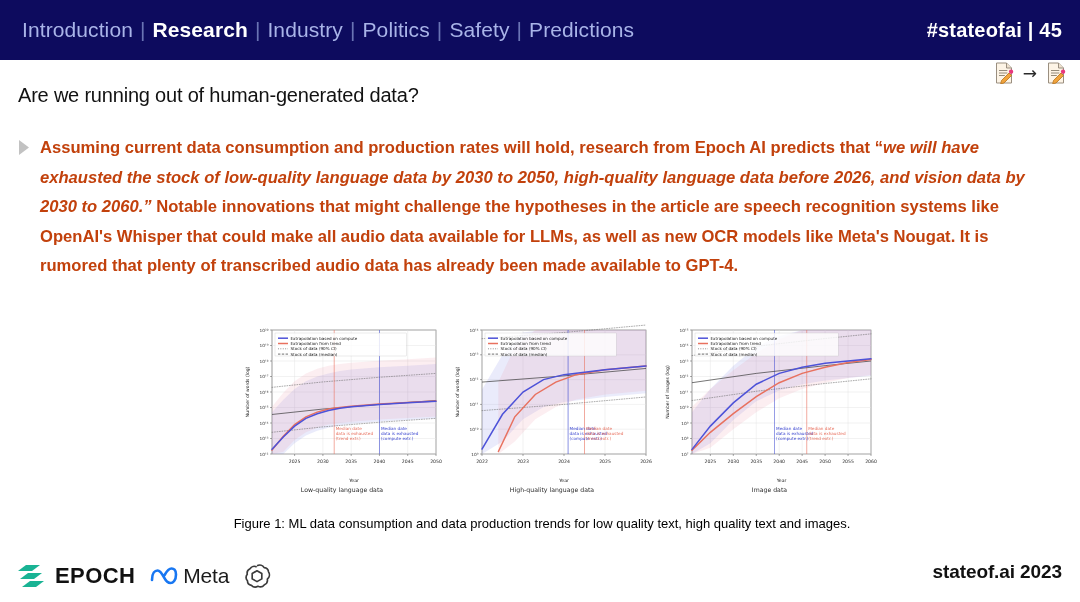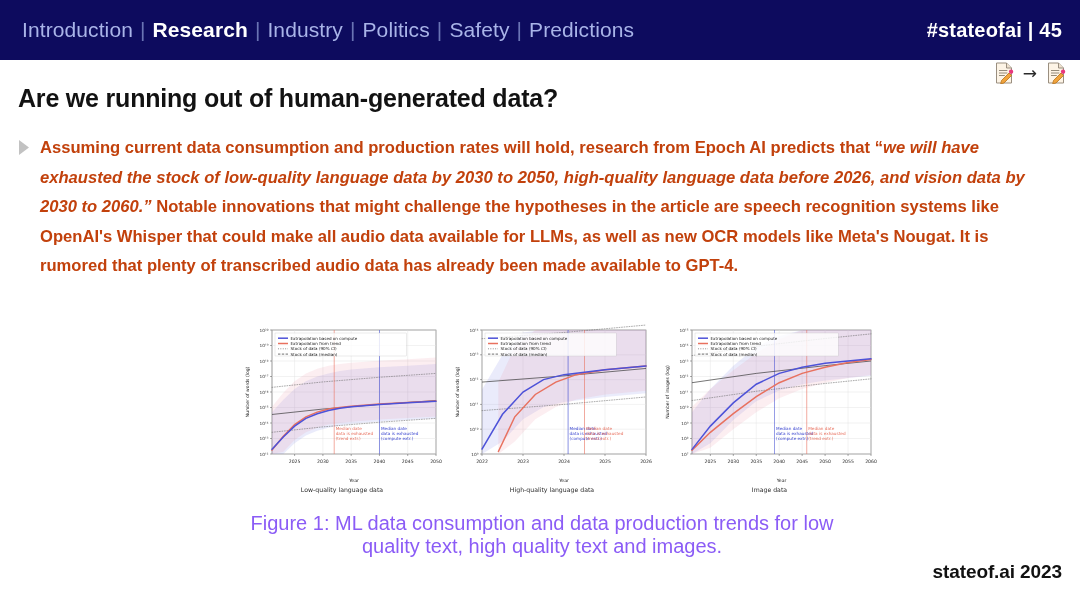--- a/index.html
+++ b/index.html
@@ -28,21 +28,21 @@
   .navicons {
     position:absolute; right:14px; top:62px;
     display:flex; align-items:center; gap:9px;
   }
   .doc-pencil { width:20px; height:22px; display:block; }
   .arrow-ic { font-size:17px; color:#2a2a2a; line-height:1; font-family:"DejaVu Sans", sans-serif;}
 
   
   .title {
     position:absolute; left:18px; top:84px;
-    font-size:25px; font-weight:700; color:#121212;
+    font-size:20px; font-weight:400; color:#121212;
     letter-spacing:-.2px;
   }
 
   
   .bodywrap { position:absolute; left:18px; top:133px; width:1045px; display:flex; }
   .tri {
     width:12px; height:17px; flex:0 0 12px; margin-top:6px; margin-right:10px;
   }
   .para {
     font-size:16.6px; line-height:29.6px; color:#c2410c; font-weight:700;
@@ -56,21 +56,21 @@
   .chart-block { width:200px; }
   .chart-block.wide { width:215px; }
   .chart-cap {
     text-align:center; font-size:6.2px; color:#2b2b2b; margin-top:2px;
     font-family:"DejaVu Sans", sans-serif;
   }
   svg.plot { display:block; }
 
   .caption {
     position:absolute; left:222px; top:512px; width:640px;
-    text-align:center; font-size:20px; line-height:23px; color:#8b5cf6;
+    text-align:center; font-size:13px; line-height:23px; color:#000000;
   }
 
   
   .footer-left { position:absolute; left:18px; top:562px; display:flex; align-items:center; gap:14px; }
   .epoch-logo { display:flex; align-items:center; gap:7px; }
   .epoch-word { font-size:22px; font-weight:700; color:#111; letter-spacing:.4px; }
   .meta-logo { display:flex; align-items:center; gap:4px; }
   .meta-word { font-size:21px; color:#1b1b1b; letter-spacing:-.2px; }
   .oai { display:block; }
   .footer-right {
@@ -364,16 +364,43 @@
             <text x="119.5" y="157.5" text-anchor="middle" font-size="4.6" fill="#222" font-family="DejaVu Sans, sans-serif">Year</text>
             <text x="7" y="68" text-anchor="middle" font-size="4.5" fill="#222" transform="rotate(-90 7 68)" font-family="DejaVu Sans, sans-serif">Number of images (log)</text>
           </svg>
           <div class="chart-cap">Image data</div>
         </div>
       </div>
   </div>
 
   <div class="caption">Figure 1: ML data consumption and data production trends for low quality text, high quality text and images.</div>
 
+  <div class="footer-left">
+    <div class="epoch-logo">
+      <svg width="30" height="26" viewBox="0 0 30 26">
+        <g fill="#19b394">
+          <path d="M8 2 L22 2 L14 8 L0 8 Z"></path>
+          <path d="M10 10 L24 10 L16 16 L2 16 Z"></path>
+          <path d="M12 18 L26 18 L18 24 L4 24 Z"></path>
+        </g>
+      </svg>
+      <span class="epoch-word">EPOCH</span>
+    </div>
+    <div class="meta-logo">
+      <svg width="30" height="20" viewBox="0 0 30 20">
+        <path d="M3 14 C3 7 6 4.5 8.6 4.5 C11.4 4.5 13.2 8 15 11.4 C16.8 14.8 18.6 17 21.4 17 C24 17 27 14.5 27 8.5 C27 3.5 24.6 2.5 22.6 2.5 C20 2.5 17.8 5 15.6 9" fill="none" stroke="#1877f2" stroke-width="2.6" stroke-linecap="round"></path>
+      </svg>
+      <span class="meta-word">Meta</span>
+    </div>
+    <svg class="oai" width="28" height="28" viewBox="0 0 32 32">
+      <g fill="none" stroke="#3b3b3b" stroke-width="1.9" stroke-linejoin="round">
+        <path d="M16 4.2 C19 2.6 22.6 3.6 24.2 6.4 C26.8 6.6 28.9 8.6 29.2 11.3 C30.9 14 30.3 17.6 27.8 19.6
+                 C28.3 22.2 27 24.9 24.5 26 C22.8 28.2 19.7 29 17.1 27.8 C14.7 29.2 11.5 28.8 9.6 26.7
+                 C7 26.3 5.1 24.1 5.1 21.5 C3.3 19.4 3.2 16.3 4.9 14.1 C4.3 11.5 5.6 8.8 8 7.7
+                 C9.7 5.2 13 4.3 15.6 5.7"></path>
+        <path d="M16 10 L21.5 13.1 L21.5 19.3 L16 22.4 L10.5 19.3 L10.5 13.1 Z"></path>
+      </g>
+    </svg>
+  </div>
 
   <div class="footer-right">stateof.ai 2023</div>
 
 </div>
 
 </body></html>

